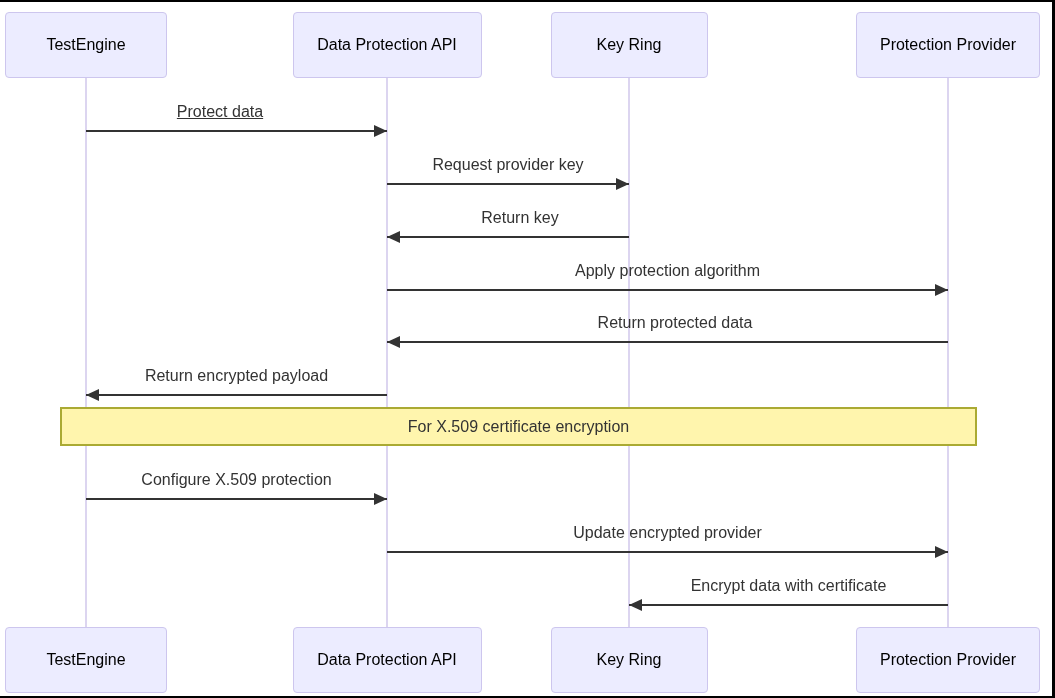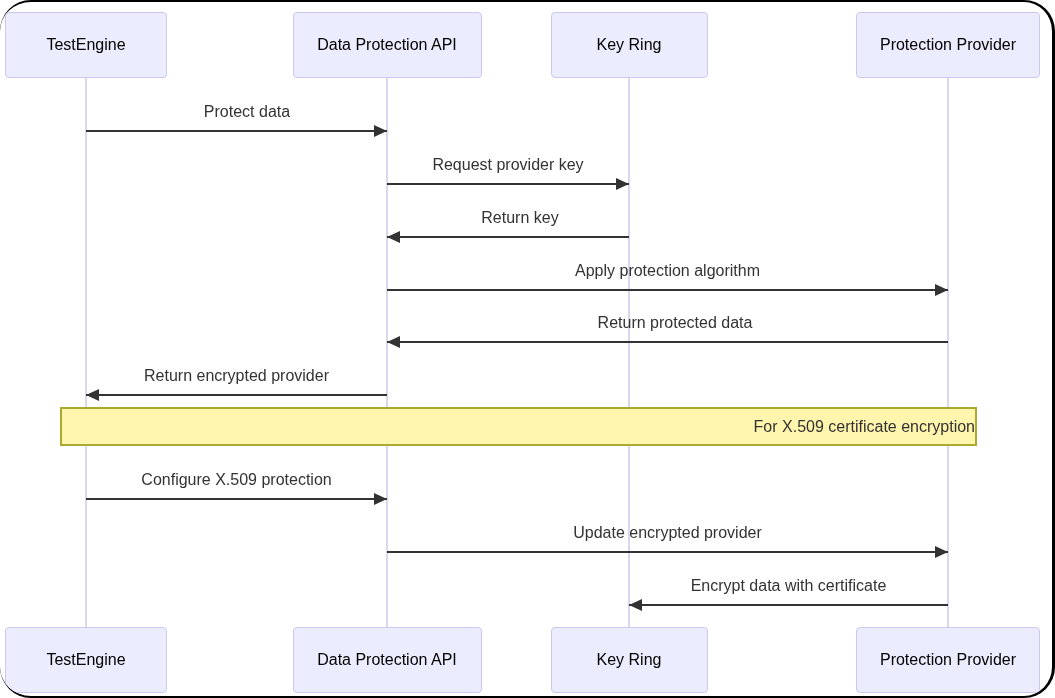--- a/index.html
+++ b/index.html
@@ -11,21 +11,20 @@
   #diagram {
     position: relative;
     width: 1055px;
     height: 698px;
     box-sizing: border-box;
     background: var(--background, #fff);
     border-top: 2px solid var(--frame_border, #000);
     border-right: 3px solid var(--frame_border, #000);
     border-bottom: 2px solid var(--frame_border, #000);
     overflow: hidden;
-    border-radius: 31px;
   }
   .actor-box {
     position: absolute;
     box-sizing: border-box;
     height: 66px;
     background: var(--actor_fill, #ECECFF);
     border: 1px solid var(--actor_border, #CDC6EE);
     border-radius: 4px;
     display: flex;
     align-items: center;
@@ -63,21 +62,21 @@
   }
   .message-arrowhead.right { border-left: 13px solid var(--message_line, #333); }
   .message-arrowhead.left  { border-right: 13px solid var(--message_line, #333); }
   .note {
     position: absolute;
     box-sizing: border-box;
     background: var(--note_fill, #FFF5AD);
     border: 2px solid var(--note_border, #AAAA33);
     display: flex;
     align-items: center;
-    justify-content: flex-end;
+    justify-content: center;
   }
   .note-label {
     font-size: 16px;
     color: var(--message_text, #333);
     white-space: nowrap;
   }
 </style>
 </head>
 <body>
 
@@ -104,21 +103,21 @@
     <span class="actor-label">Key Ring</span>
   </div>
     <div class="lifeline" style="left: 947px; top: 76px; height: 549px;"></div>
     <div class="actor-box" style="left: 856px; top: 10px; width: 184px;">
     <span class="actor-label">Protection Provider</span>
   </div>
     <div class="actor-box" style="left: 856px; top: 625px; width: 184px;">
     <span class="actor-label">Protection Provider</span>
   </div>
     <div>
-    <span class="message-label" style="left: 247px; top: 100px;">Protect data</span>
+    <span class="message-label" style="left: 220px; top: 100px; text-decoration: underline;">Protect data</span>
     <div class="message-line" style="left: 86px; top: 128px; width: 301px;"></div>
     <div class="message-arrowhead right" style="left: 374px; top: 123px;"></div>
   </div>
     <div>
     <span class="message-label" style="left: 508px; top: 153px;">Request provider key</span>
     <div class="message-line" style="left: 387px; top: 181px; width: 242px;"></div>
     <div class="message-arrowhead right" style="left: 616px; top: 176px;"></div>
   </div>
     <div>
     <span class="message-label" style="left: 520px; top: 206px;">Return key</span>
@@ -129,21 +128,21 @@
     <span class="message-label" style="left: 667.5px; top: 259px; text-align: right;">Apply protection algorithm</span>
     <div class="message-line" style="left: 387px; top: 287px; width: 561px;"></div>
     <div class="message-arrowhead right" style="left: 935px; top: 282px;"></div>
   </div>
     <div>
     <span class="message-label" style="left: 675px; top: 311px;">Return protected data</span>
     <div class="message-line" style="left: 387px; top: 339px; width: 561px;"></div>
     <div class="message-arrowhead left" style="left: 387px; top: 334px;"></div>
   </div>
     <div>
-    <span class="message-label" style="left: 236.5px; top: 364px;">Return encrypted provider</span>
+    <span class="message-label" style="left: 236.5px; top: 364px;">Return encrypted payload</span>
     <div class="message-line" style="left: 86px; top: 392px; width: 301px;"></div>
     <div class="message-arrowhead left" style="left: 86px; top: 387px;"></div>
   </div>
     <div class="note" style="left: 60px; top: 405px; width: 917px; height: 39px;">
     <span class="note-label">For X.509 certificate encryption</span>
   </div>
     <div>
     <span class="message-label" style="left: 236.5px; top: 468px;">Configure X.509 protection</span>
     <div class="message-line" style="left: 86px; top: 496px; width: 301px;"></div>
     <div class="message-arrowhead right" style="left: 374px; top: 491px;"></div>

